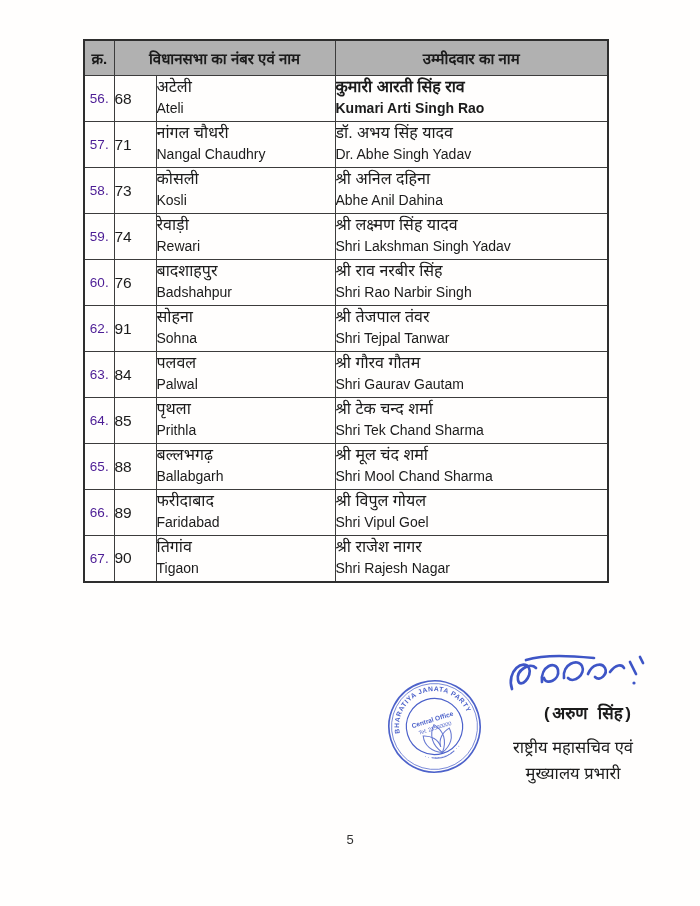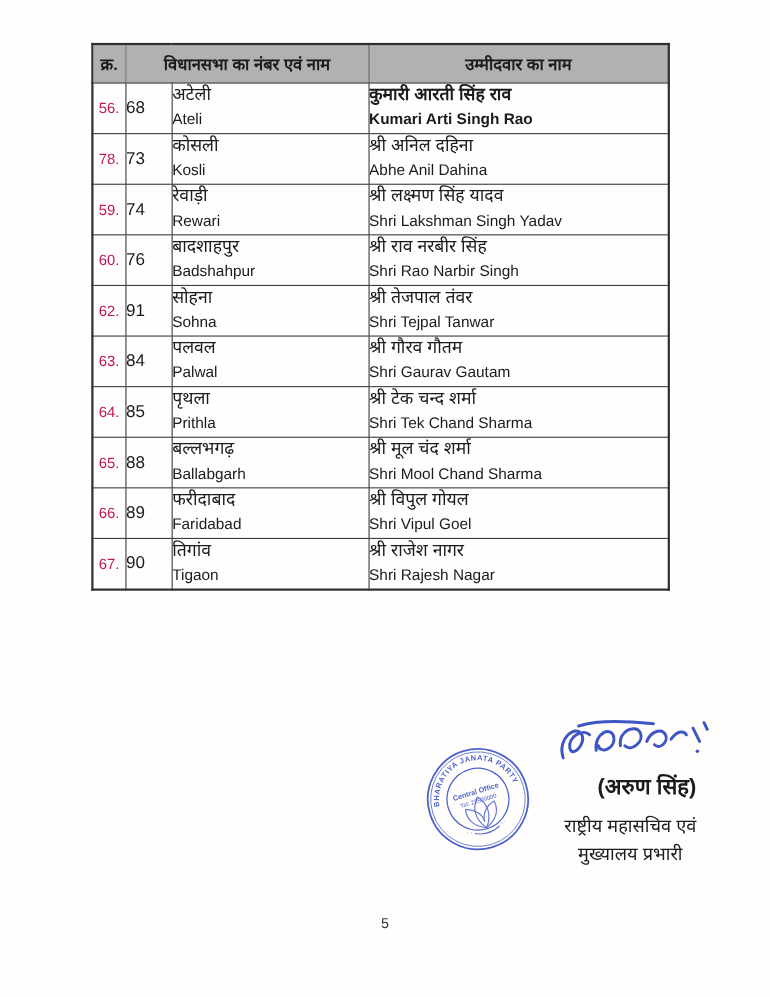--- a/index.html
+++ b/index.html
@@ -33,31 +33,31 @@
   }
   thead th {
     height: 34px;
     background: var(--header-bg);
     font-size: 15px; font-weight: bold;
     text-align: center; vertical-align: middle;
     border-bottom: 2px solid #2e2e2e;
     margin-top: 48px;
   }
   tbody tr { height: 46px; }
-  td.c-serial { text-align: center; vertical-align: middle; font-size: 13.5px; color: #be185d; }
+  td.c-serial { text-align: center; vertical-align: middle; font-size: 13.5px; color: #4c1d95; }
   td.c-number { text-align: left; vertical-align: middle; font-size: 15.5px; }
   td.c-name, td.c-cand { vertical-align: top; padding: 2px 4px 1px 7px; }
   .hi { font-size: 16px; line-height: 22px; white-space: nowrap; }
   .en { font-size: 14px; line-height: 20px; white-space: nowrap; }
   .bold .hi, .bold .en { font-weight: bold; }
 
   
   .sig-svg { position: absolute; left: 500px; top: 651px; width: 155px; height: 52px; }
   .sig-block { position: absolute; top: 701px; right: 67px; text-align: right; }
-  .sig-name { font-size: 20px; font-weight: bold; margin-bottom: 10px; }
+  .sig-name { font-size: 17px; font-weight: bold; margin-bottom: 10px; font-family: Liberation Mono, monospace; }
   .sig-title { font-size: 16.5px; line-height: 26px; text-align: center; }
 
   
   .stamp-svg { position: absolute; left: 386px; top: 678px; width: 97px; height: 97px; opacity: 0.92; }
 
   
   .page-num {
     position: absolute; top: 832px; left: 0; width: 700px;
     text-align: center; font-size: 13px; color: #333;
   }
@@ -88,21 +88,33 @@
           <td class="c-name">
             <div class="hi">अटेली</div>
             <div class="en">Ateli</div>
           </td>
           <td class="c-cand bold">
             <div class="hi">कुमारी आरती सिंह राव</div>
             <div class="en">Kumari Arti Singh Rao</div>
           </td>
         </tr>
         <tr>
-          <td class="c-serial">78.</td>
+          <td class="c-serial">57.</td>
+          <td class="c-number">71</td>
+          <td class="c-name">
+            <div class="hi">नांगल चौधरी</div>
+            <div class="en">Nangal Chaudhry</div>
+          </td>
+          <td class="c-cand">
+            <div class="hi">डॉ. अभय सिंह यादव</div>
+            <div class="en">Dr. Abhe Singh Yadav</div>
+          </td>
+        </tr>
+        <tr>
+          <td class="c-serial">58.</td>
           <td class="c-number">73</td>
           <td class="c-name">
             <div class="hi">कोसली</div>
             <div class="en">Kosli</div>
           </td>
           <td class="c-cand">
             <div class="hi">श्री अनिल दहिना</div>
             <div class="en">Abhe Anil Dahina</div>
           </td>
         </tr>

